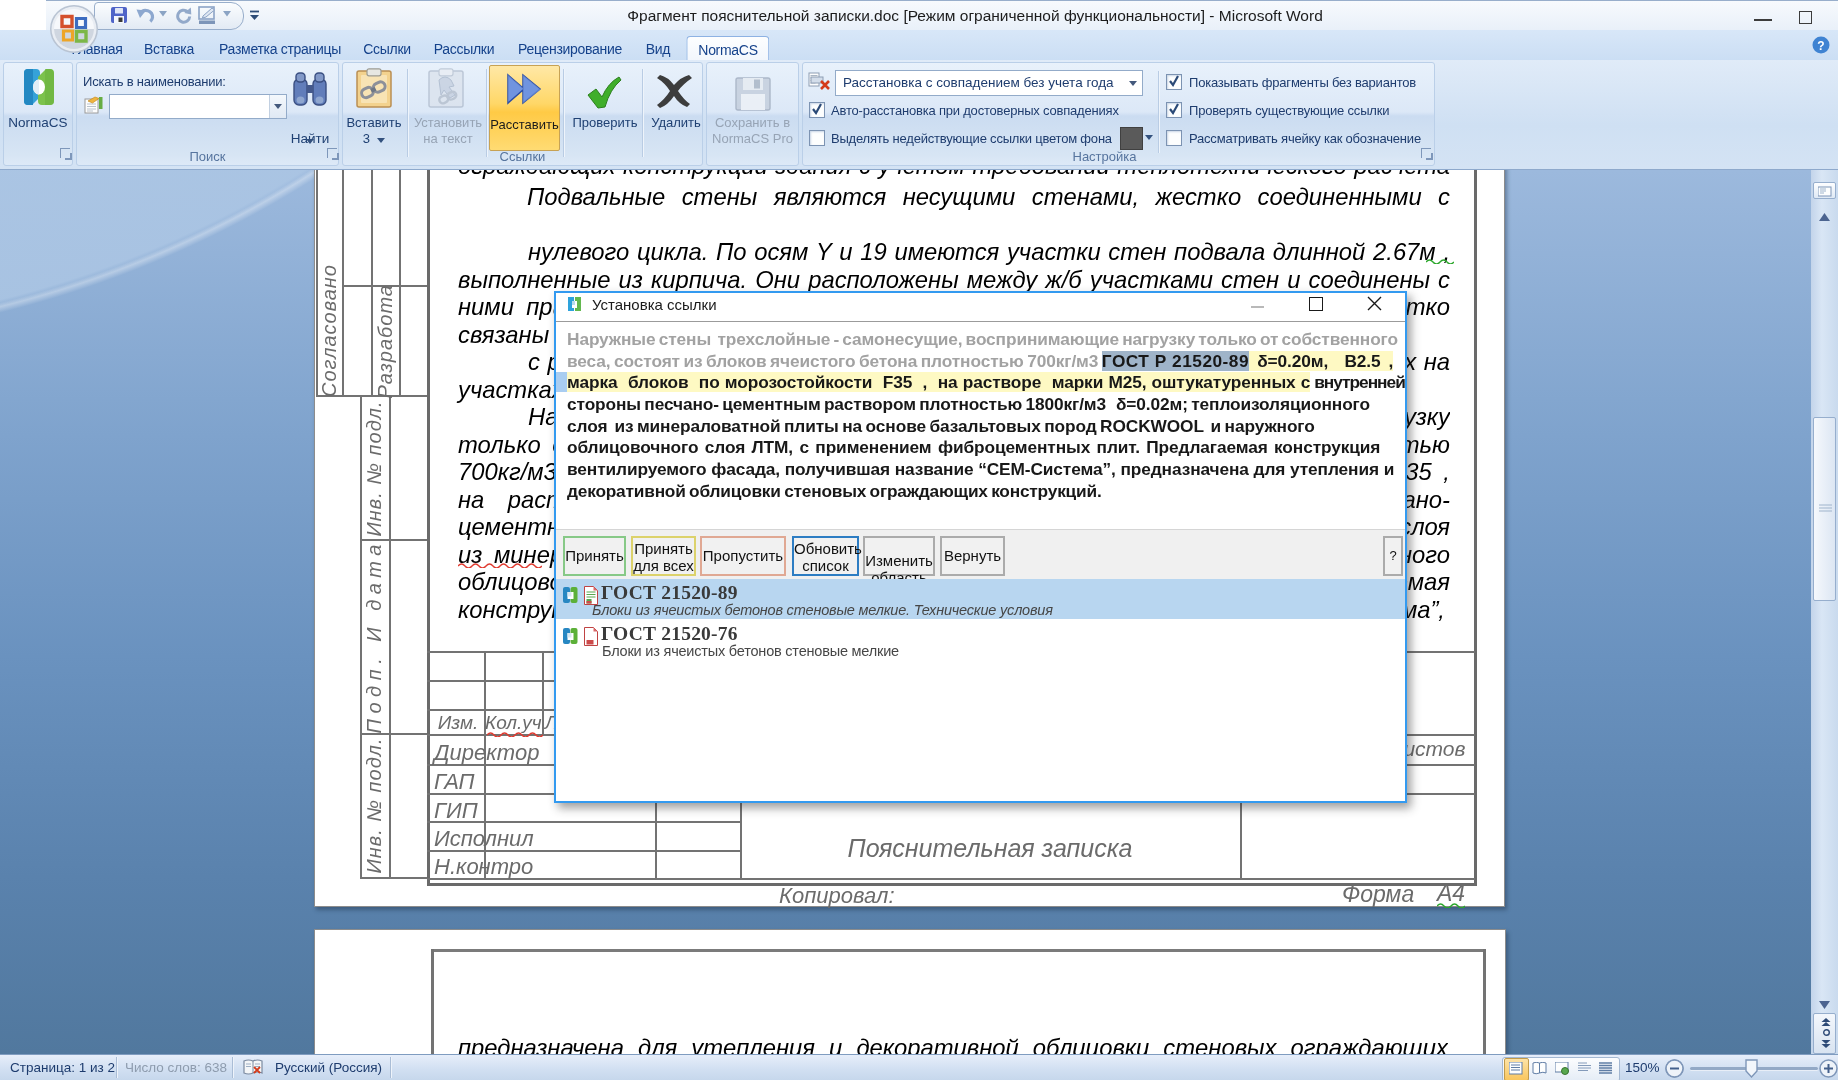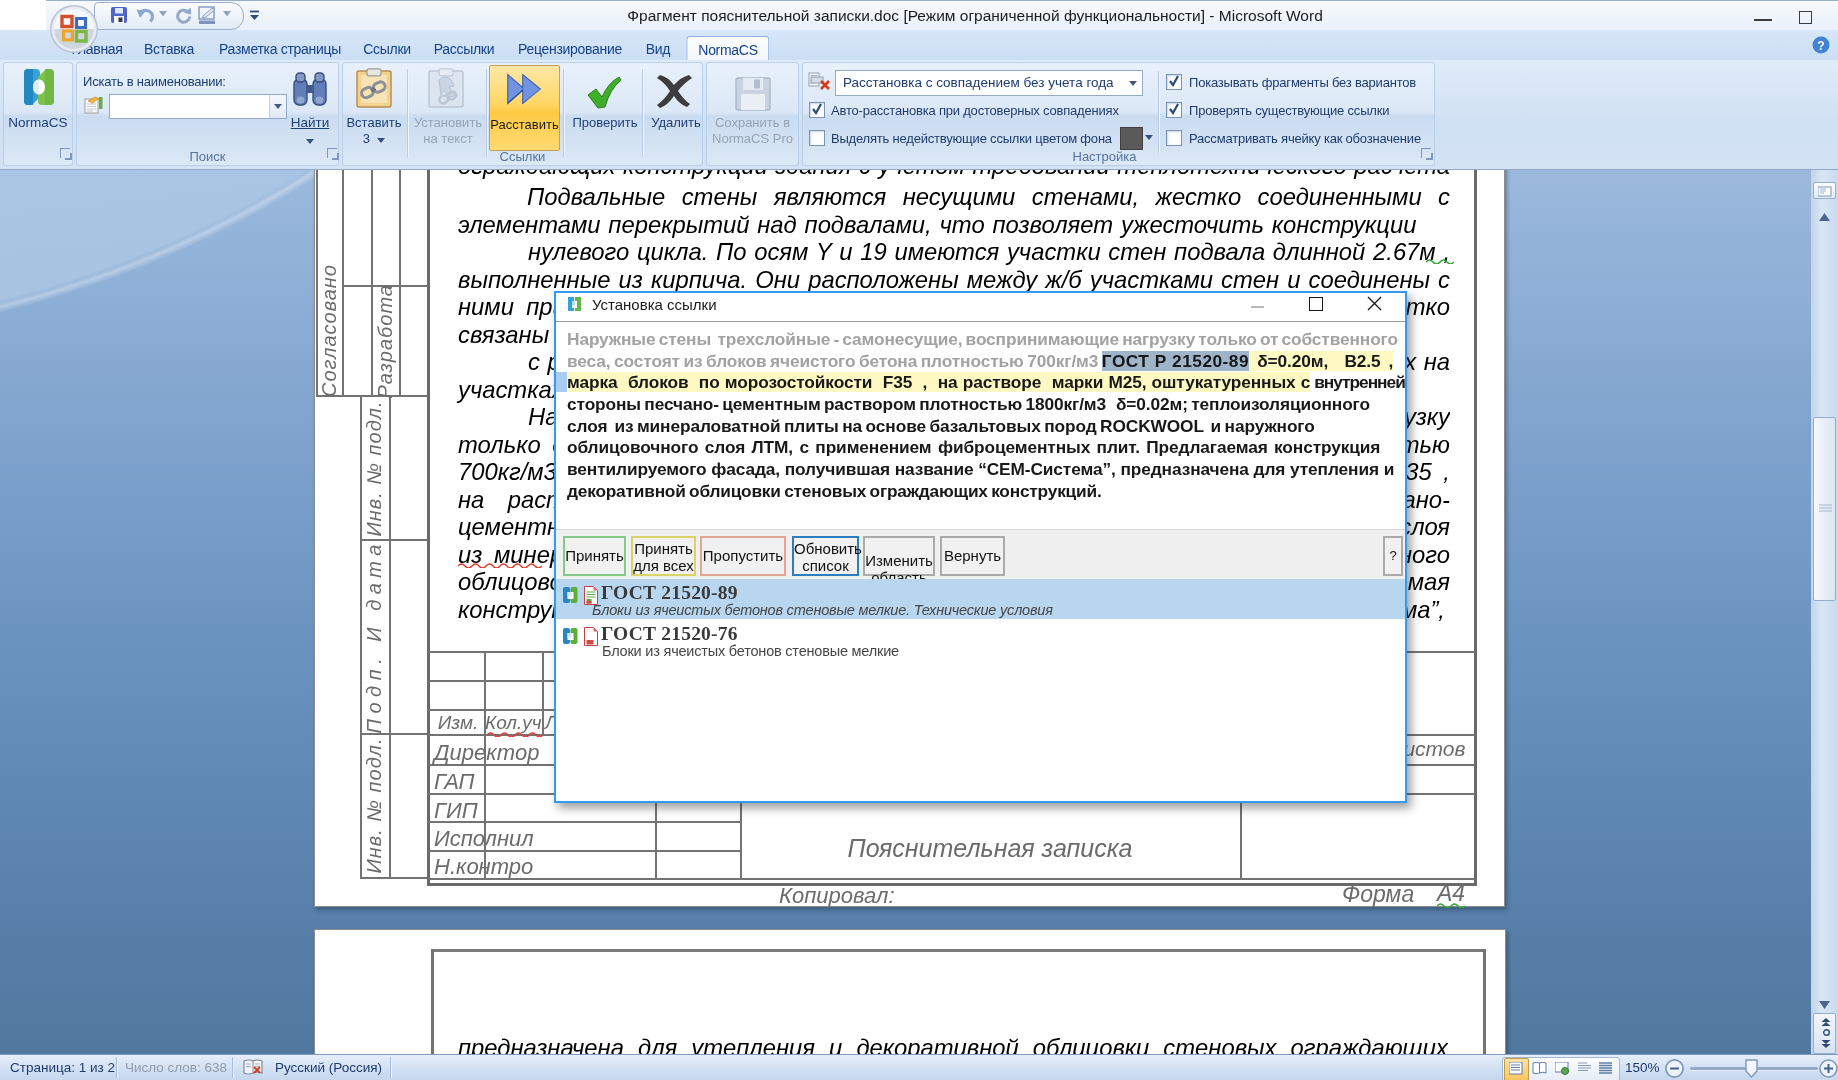--- a/index.html
+++ b/index.html
@@ -135,21 +135,20 @@
     <div class="gtx" style="left:434px;top:656px;font-size:22px;">Исполнил</div>
     <div class="gtx" style="left:434px;top:684px;font-size:22px;">Н.контро</div>
     <div class="gtx" style="left:740px;top:664px;width:500px;text-align:center;font-size:25px;">Пояснительная записка</div>
     <div class="gtx" style="left:1389px;top:567px;font-size:21px;">Листов</div>
     <div class="gtx" style="left:779px;top:713px;font-size:22px;">Копировал:</div>
     <div class="gtx" style="left:1342px;top:711px;font-size:23px;">Форма</div>
     <div class="gtx" style="left:1437px;top:710px;font-size:23px;">А4</div>
 
     <div class="dl" style="left:458px;top:-18px;width:992px;">ограждающих конструкций здания с учетом требований теплотехнического расчета</div>
     <div class="dl" style="left:527px;top:13px;width:923px;">Подвальные стены являются несущими стенами, жестко соединенными с</div>
-    <div class="dlp" style="left:458px;top:40.5px;word-spacing:1.2px;">элементами перекрытий над подвалами, что позволяет ужесточить конструкции</div>
     <div class="dl" style="left:528px;top:68px;width:922px;">нулевого цикла. По осям Y и 19 имеются участки стен подвала длинной 2.67м ,</div>
     <div class="dl" style="left:458px;top:95.5px;width:992px;">выполненные из кирпича. Они расположены между ж/б участками стен и соединены с</div>
     <div class="dl" style="left:458px;top:123px;width:992px;">ними при помощи анкеров из арматурных стержней, с которыми связаны жестко</div>
     <div class="dlp" style="left:458px;top:150.5px;">связаны между собой. Монолитные стены подвала армируются каркасами</div>
     <div class="dl" style="left:528px;top:178px;width:922px;">с расчетом восприятия нагрузок от перекрытий и равномерной передачи их на</div>
     <div class="dlp" style="left:458px;top:205.5px;">участках стен между осями с устройством дополнительных связей</div>
     <div class="dl" style="left:528px;top:233px;width:922px;">Наружные стены  трехслойные - самонесущие, воспринимающие нагрузку</div>
     <div class="dl" style="left:458px;top:260.5px;width:992px;">только от собственного веса, состоят из блоков ячеистого бетона плотностью</div>
     <div class="dl" style="left:458px;top:288px;width:992px;">700кг/м3  ГОСТ Р 21520-89  δ=0.20м,  В2.5 ,  марка  блоков  по морозостойкости  F35 ,</div>
     <div class="dl" style="left:458px;top:315.5px;width:992px;">на  растворе  марки М25, оштукатуренных с внутренней стороны песчано-</div>
@@ -335,21 +334,21 @@
       </div>
       <svg style="position:absolute;left:214px;top:6px;" width="38" height="40" viewBox="0 0 38 40">
         <rect x="3" y="10" width="13" height="26" rx="5" fill="#617dba" stroke="#3a4f82" stroke-width="1.4"></rect>
         <rect x="22" y="10" width="13" height="26" rx="5" fill="#617dba" stroke="#3a4f82" stroke-width="1.4"></rect>
         <rect x="5" y="4" width="9" height="9" rx="3.5" fill="#8299c8" stroke="#3a4f82" stroke-width="1.4"></rect>
         <rect x="24" y="4" width="9" height="9" rx="3.5" fill="#8299c8" stroke="#3a4f82" stroke-width="1.4"></rect>
         <rect x="16" y="16" width="6" height="8" fill="#44598c"></rect>
         <ellipse cx="9.5" cy="31" rx="4" ry="3.5" fill="#8fa6cf"></ellipse>
           <ellipse cx="28.5" cy="31" rx="4" ry="3.5" fill="#8fa6cf"></ellipse>
       </svg>
-      <div class="btnlabel" style="left:200px;top:52px;width:66px;font-size:13.5px;text-decoration:underline;">Найти</div>
+      <div class="btnlabel" style="left:200px;top:68px;width:66px;font-size:13.5px;">Найти</div>
       <div class="btnlabel" style="left:200px;top:69px;width:66px;"><svg width="8" height="5">
             <path d="M0 0 h8 l-4 5 z" fill="#33517e"></path>
           </svg></div>
       <div class="grplabel">Поиск</div>
       <div class="launch" style="left:250px;bottom:7px;"></div>
     </div>
 
     <div class="grp abs" style="left:342px;width:361px;">
       <div class="vl" style="left:64px;top:6px;height:88px;width:1px;background:#b9cce4;box-shadow:1px 0 0 #eef4fb;"></div>
       <div class="vl" style="left:143px;top:6px;height:88px;width:1px;background:#b9cce4;box-shadow:1px 0 0 #eef4fb;"></div>

